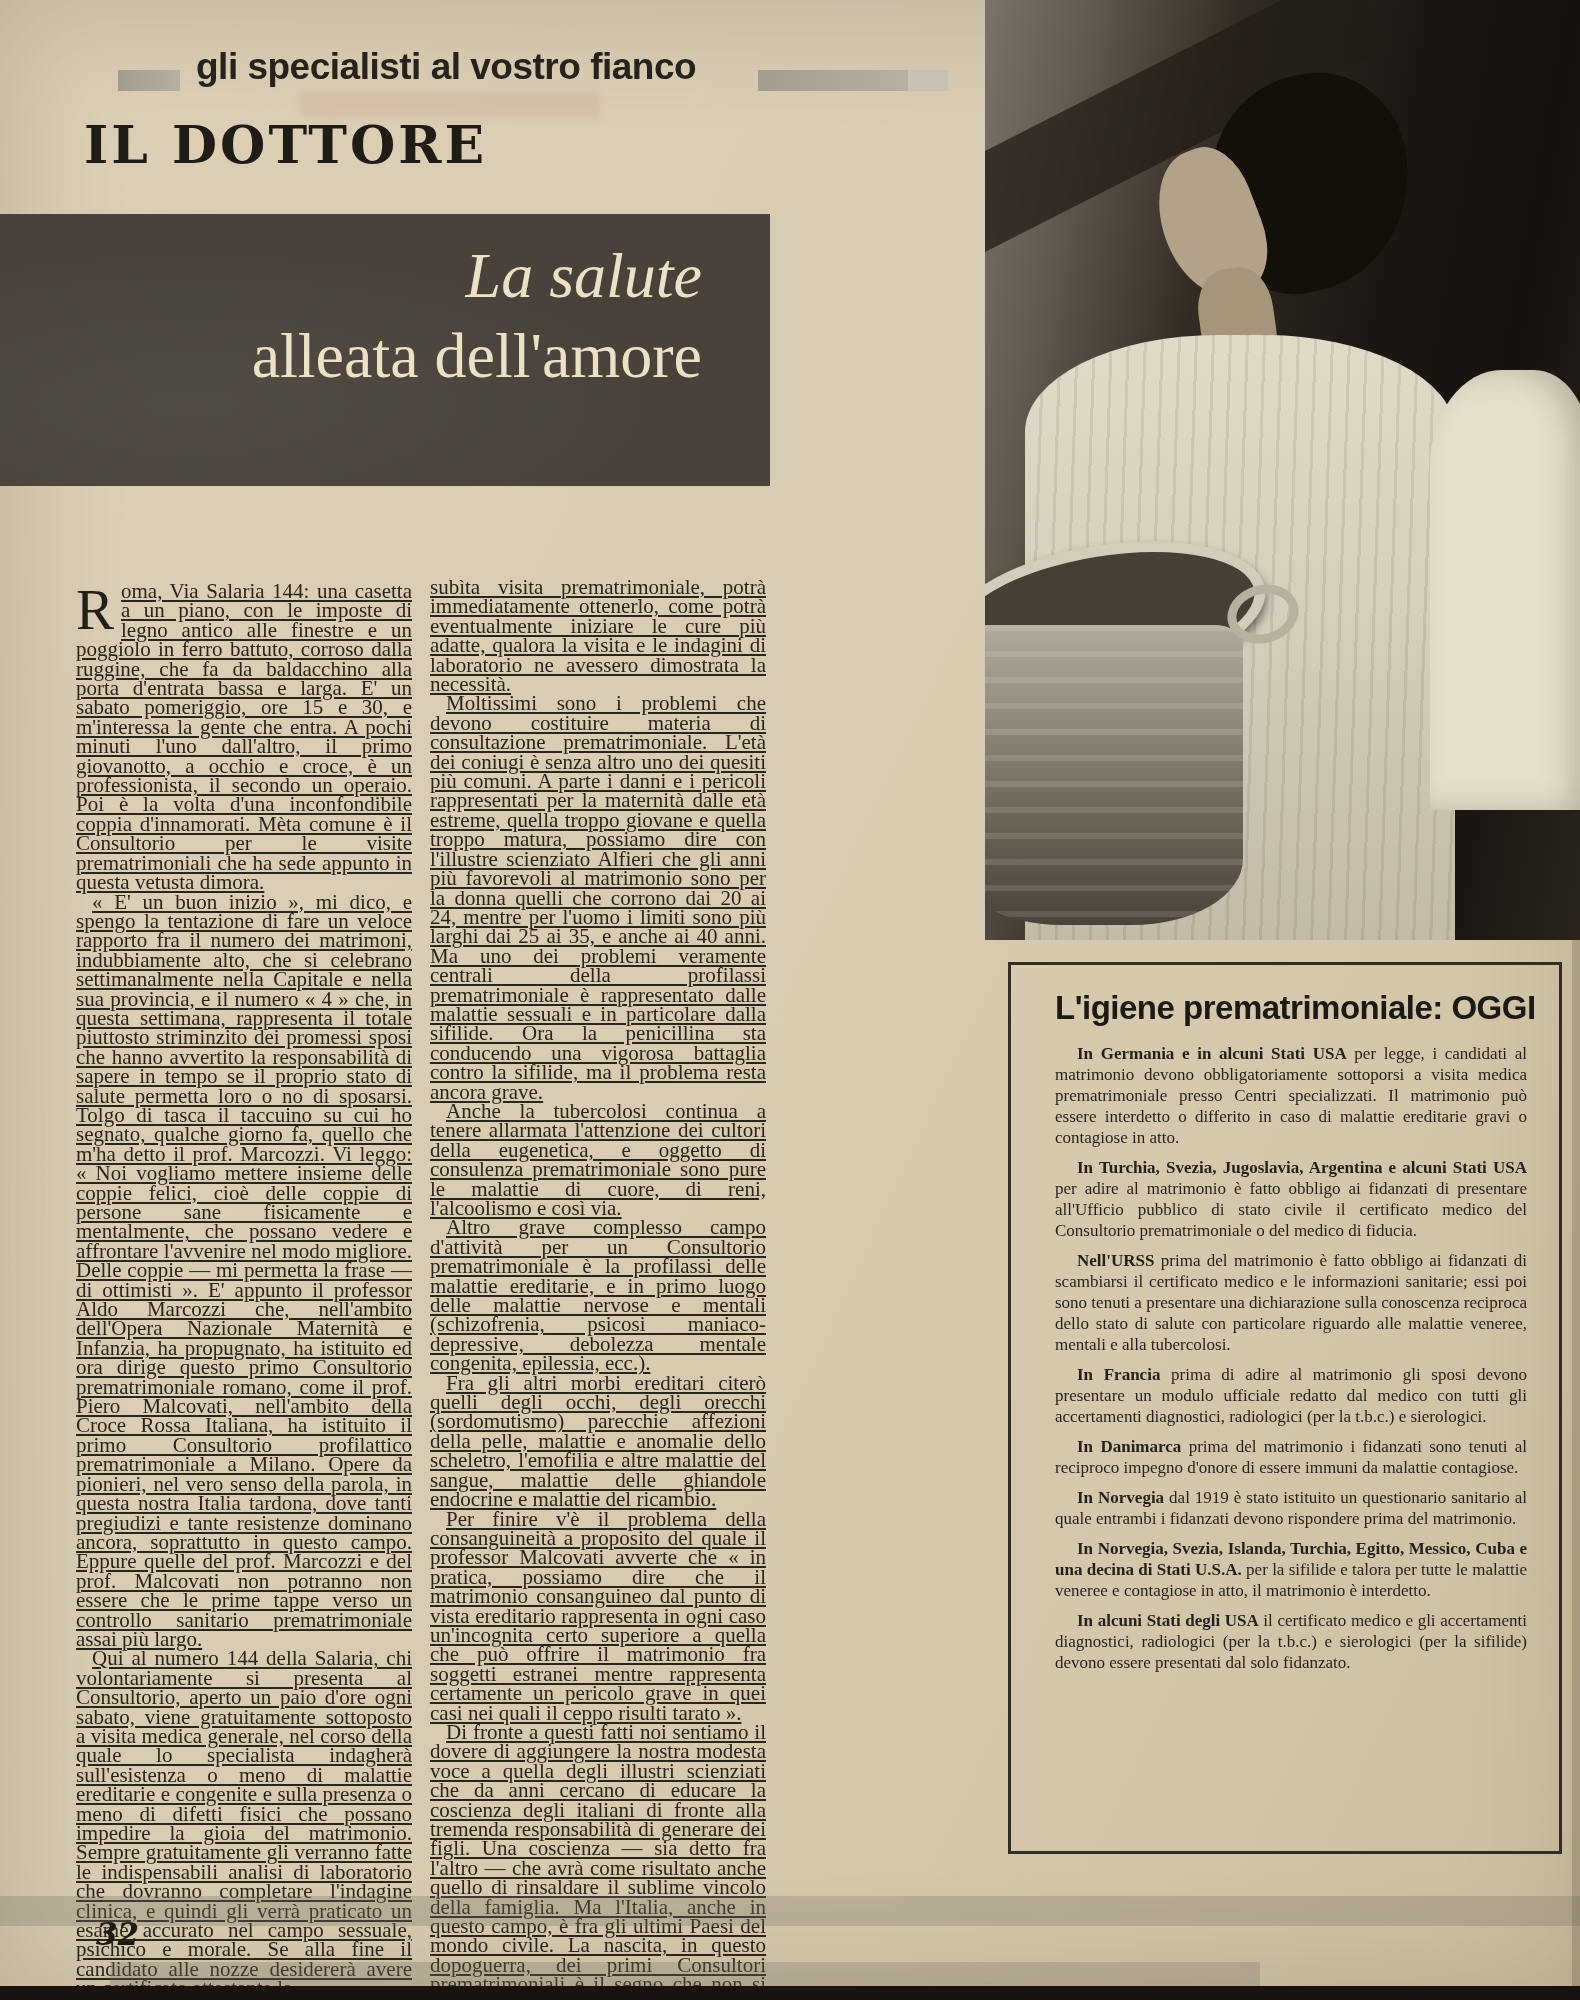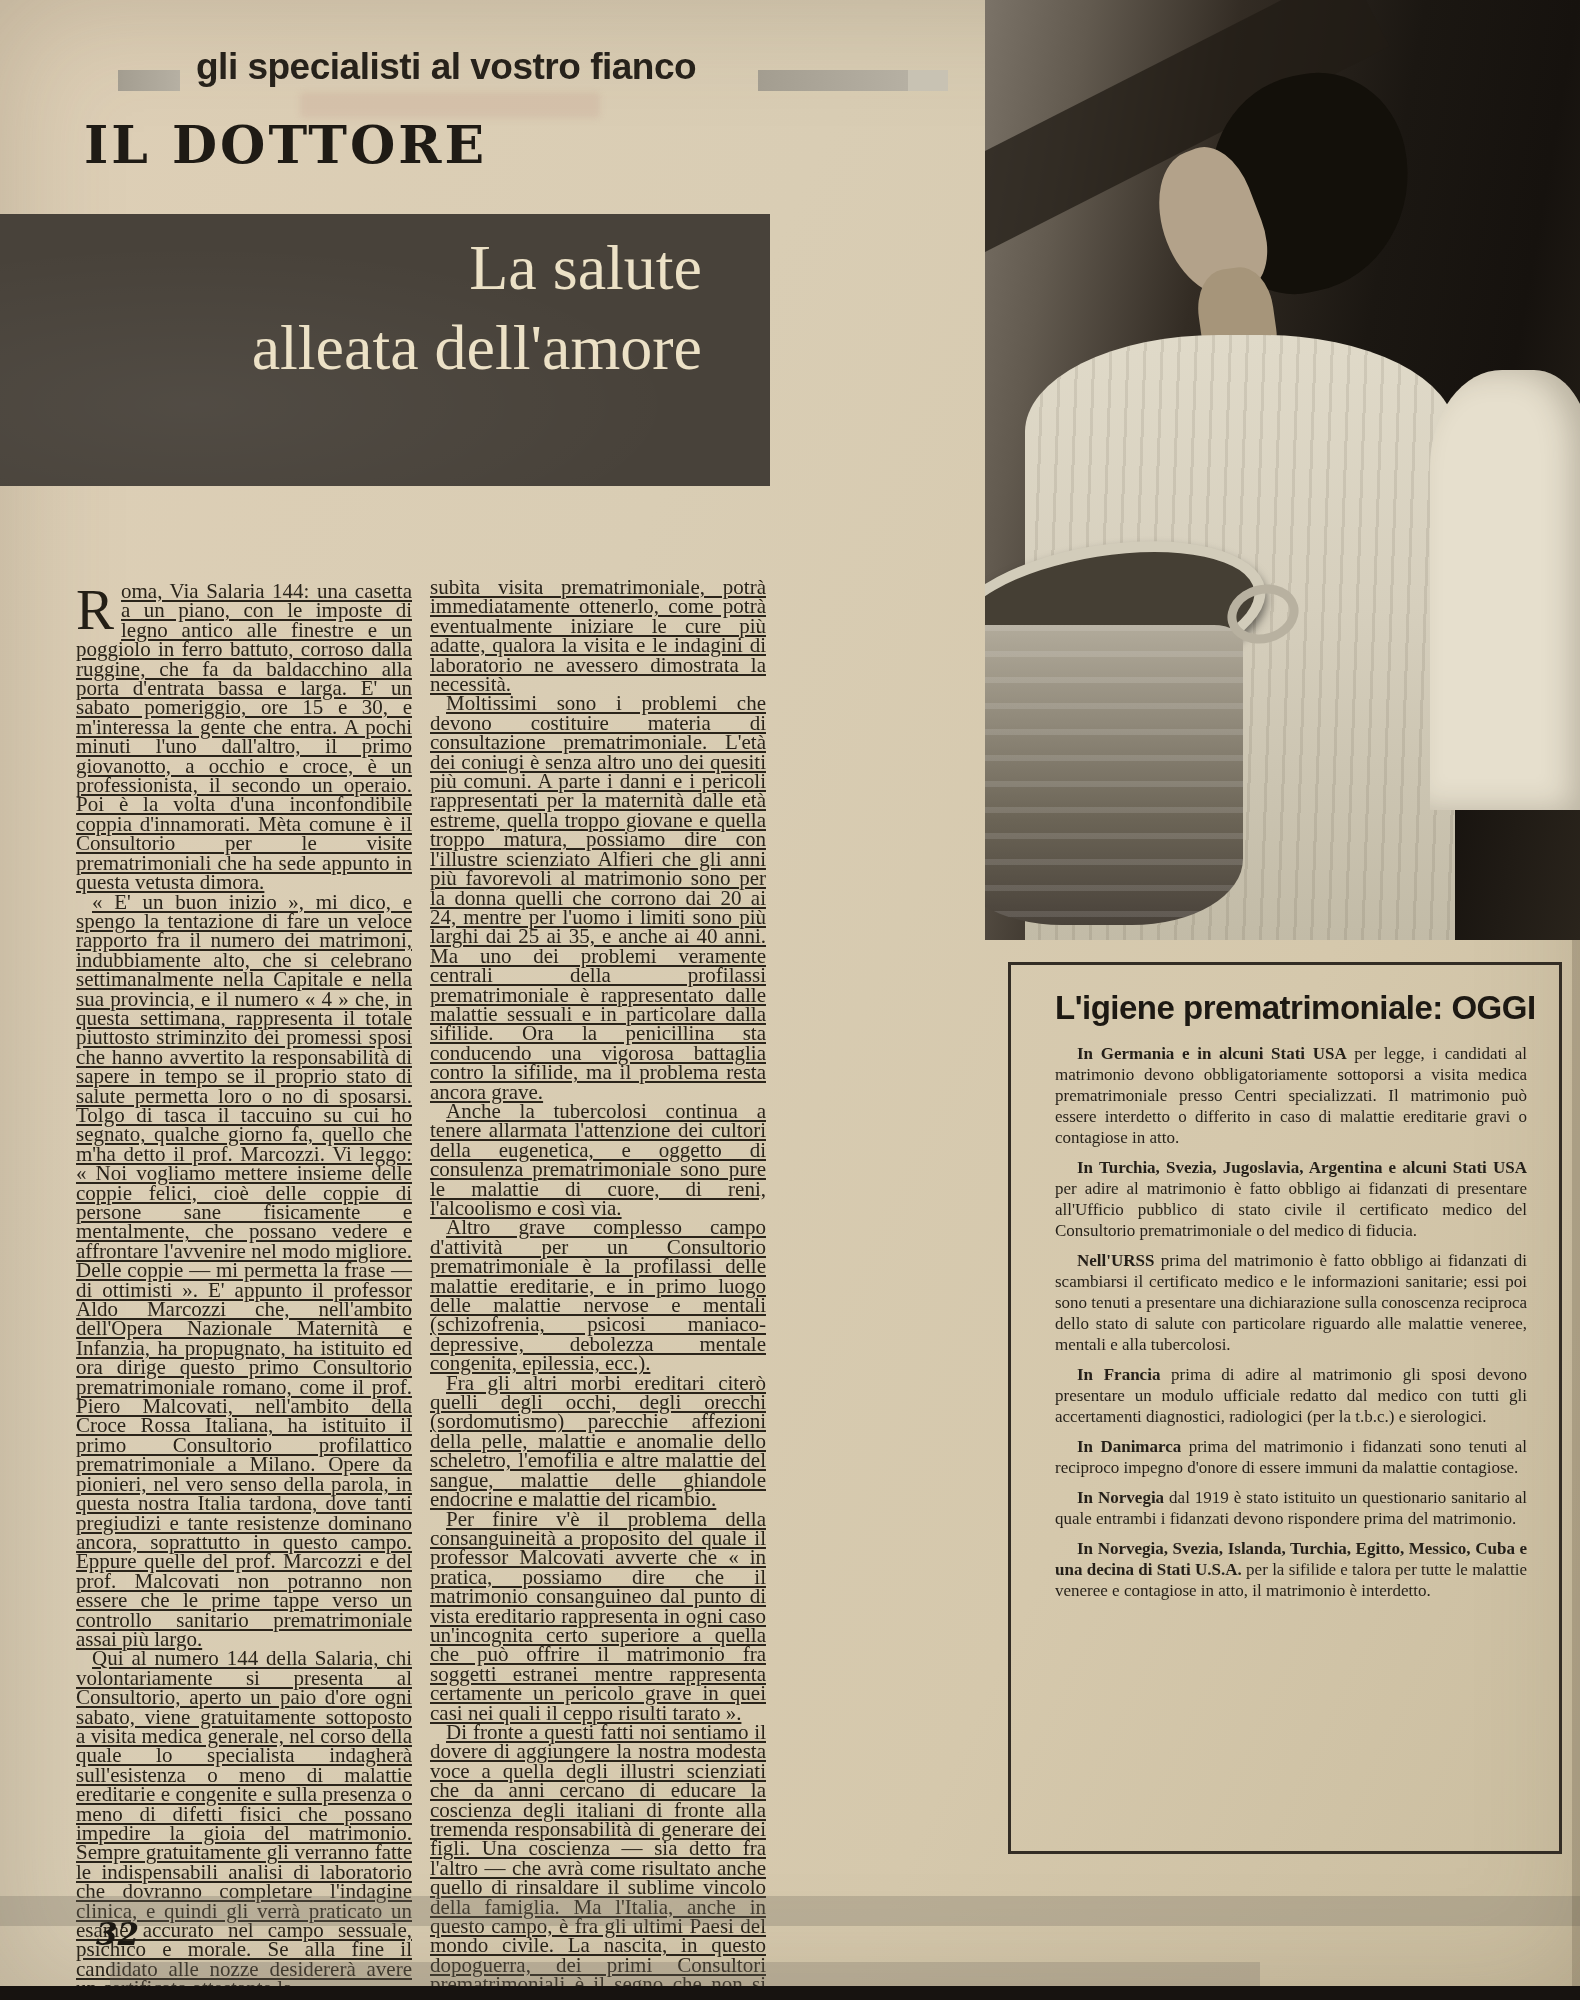--- a/index.html
+++ b/index.html
@@ -29,21 +29,21 @@
   }
   
   .title-box{
     position:absolute;left:0;top:214px;width:770px;height:272px;
     background:
       radial-gradient(ellipse at 25% 70%, rgba(255,255,255,.05), transparent 60%),
       #48423a;
     color:#ece1c6;text-align:right;padding-right:68px;box-sizing:border-box;
   }
   .title-line{font-family:"Liberation Serif",serif;font-size:64px;line-height:80px;white-space:nowrap;}
-  .title-line.l1{margin-top:14px;}
+  .title-line.l1{margin-top:22px;font-style:italic;}
   
   .photo{
     position:absolute;left:985px;top:0;width:595px;height:940px;overflow:hidden;
     background:linear-gradient(100deg,#7b7368 0%,#625a4f 14%,#332c24 34%,#1b1712 58%,#16120e 78%,#2a241c 100%);
   }
   .photo .beam{position:absolute;left:-70px;top:70px;width:480px;height:90px;background:#211c15;
     transform:rotate(-27deg);opacity:.75;}
   .photo .hair{position:absolute;left:225px;top:75px;width:200px;height:215px;background:#13100a;
     border-radius:55% 45% 60% 40%;transform:rotate(-12deg);}
   .photo .face{position:absolute;left:178px;top:148px;width:96px;height:150px;background:#b3a28a;
@@ -154,20 +154,21 @@
   <div class="side-box">
     <div class="side-heading">L'igiene prematrimoniale: OGGI</div>
     <div id="side-body">
         <p><span class="lead">In Germania e in alcuni Stati USA</span><span> per legge, i candidati al matrimonio devono obbligatoriamente sottoporsi a visita medica prematrimoniale presso Centri specializzati. Il matrimonio può essere interdetto o differito in caso di malattie ereditarie gravi o contagiose in atto.</span></p>
         <p><span class="lead">In Turchia, Svezia, Jugoslavia, Argentina e alcuni Stati USA</span><span> per adire al matrimonio è fatto obbligo ai fidanzati di presentare all'Ufficio pubblico di stato civile il certificato medico del Consultorio prematrimoniale o del medico di fiducia.</span></p>
         <p><span class="lead">Nell'URSS</span><span> prima del matrimonio è fatto obbligo ai fidanzati di scambiarsi il certificato medico e le informazioni sanitarie; essi poi sono tenuti a presentare una dichiarazione sulla conoscenza reciproca dello stato di salute con particolare riguardo alle malattie veneree, mentali e alla tubercolosi.</span></p>
         <p><span class="lead">In Francia</span><span> prima di adire al matrimonio gli sposi devono presentare un modulo ufficiale redatto dal medico con tutti gli accertamenti diagnostici, radiologici (per la t.b.c.) e sierologici.</span></p>
         <p><span class="lead">In Danimarca</span><span> prima del matrimonio i fidanzati sono tenuti al reciproco impegno d'onore di essere immuni da malattie contagiose.</span></p>
         <p><span class="lead">In Norvegia</span><span> dal 1919 è stato istituito un questionario sanitario al quale entrambi i fidanzati devono rispondere prima del matrimonio.</span></p>
         <p><span class="lead">In Norvegia, Svezia, Islanda, Turchia, Egitto, Messico, Cuba e una decina di Stati U.S.A.</span><span> per la sifilide e talora per tutte le malattie veneree e contagiose in atto, il matrimonio è interdetto.</span></p>
+        <p><span class="lead">In alcuni Stati degli USA</span><span> il certificato medico e gli accertamenti diagnostici, radiologici (per la t.b.c.) e sierologici (per la sifilide) devono essere presentati dal solo fidanzato.</span></p>
       </div>
   </div>
 
   <div class="ghost-band"></div>
   <div class="ghost-band2"></div>
   <div class="page-number">32</div>
   <div class="bottom-edge"></div>
   <div class="right-edge"></div>
 
 </div>

